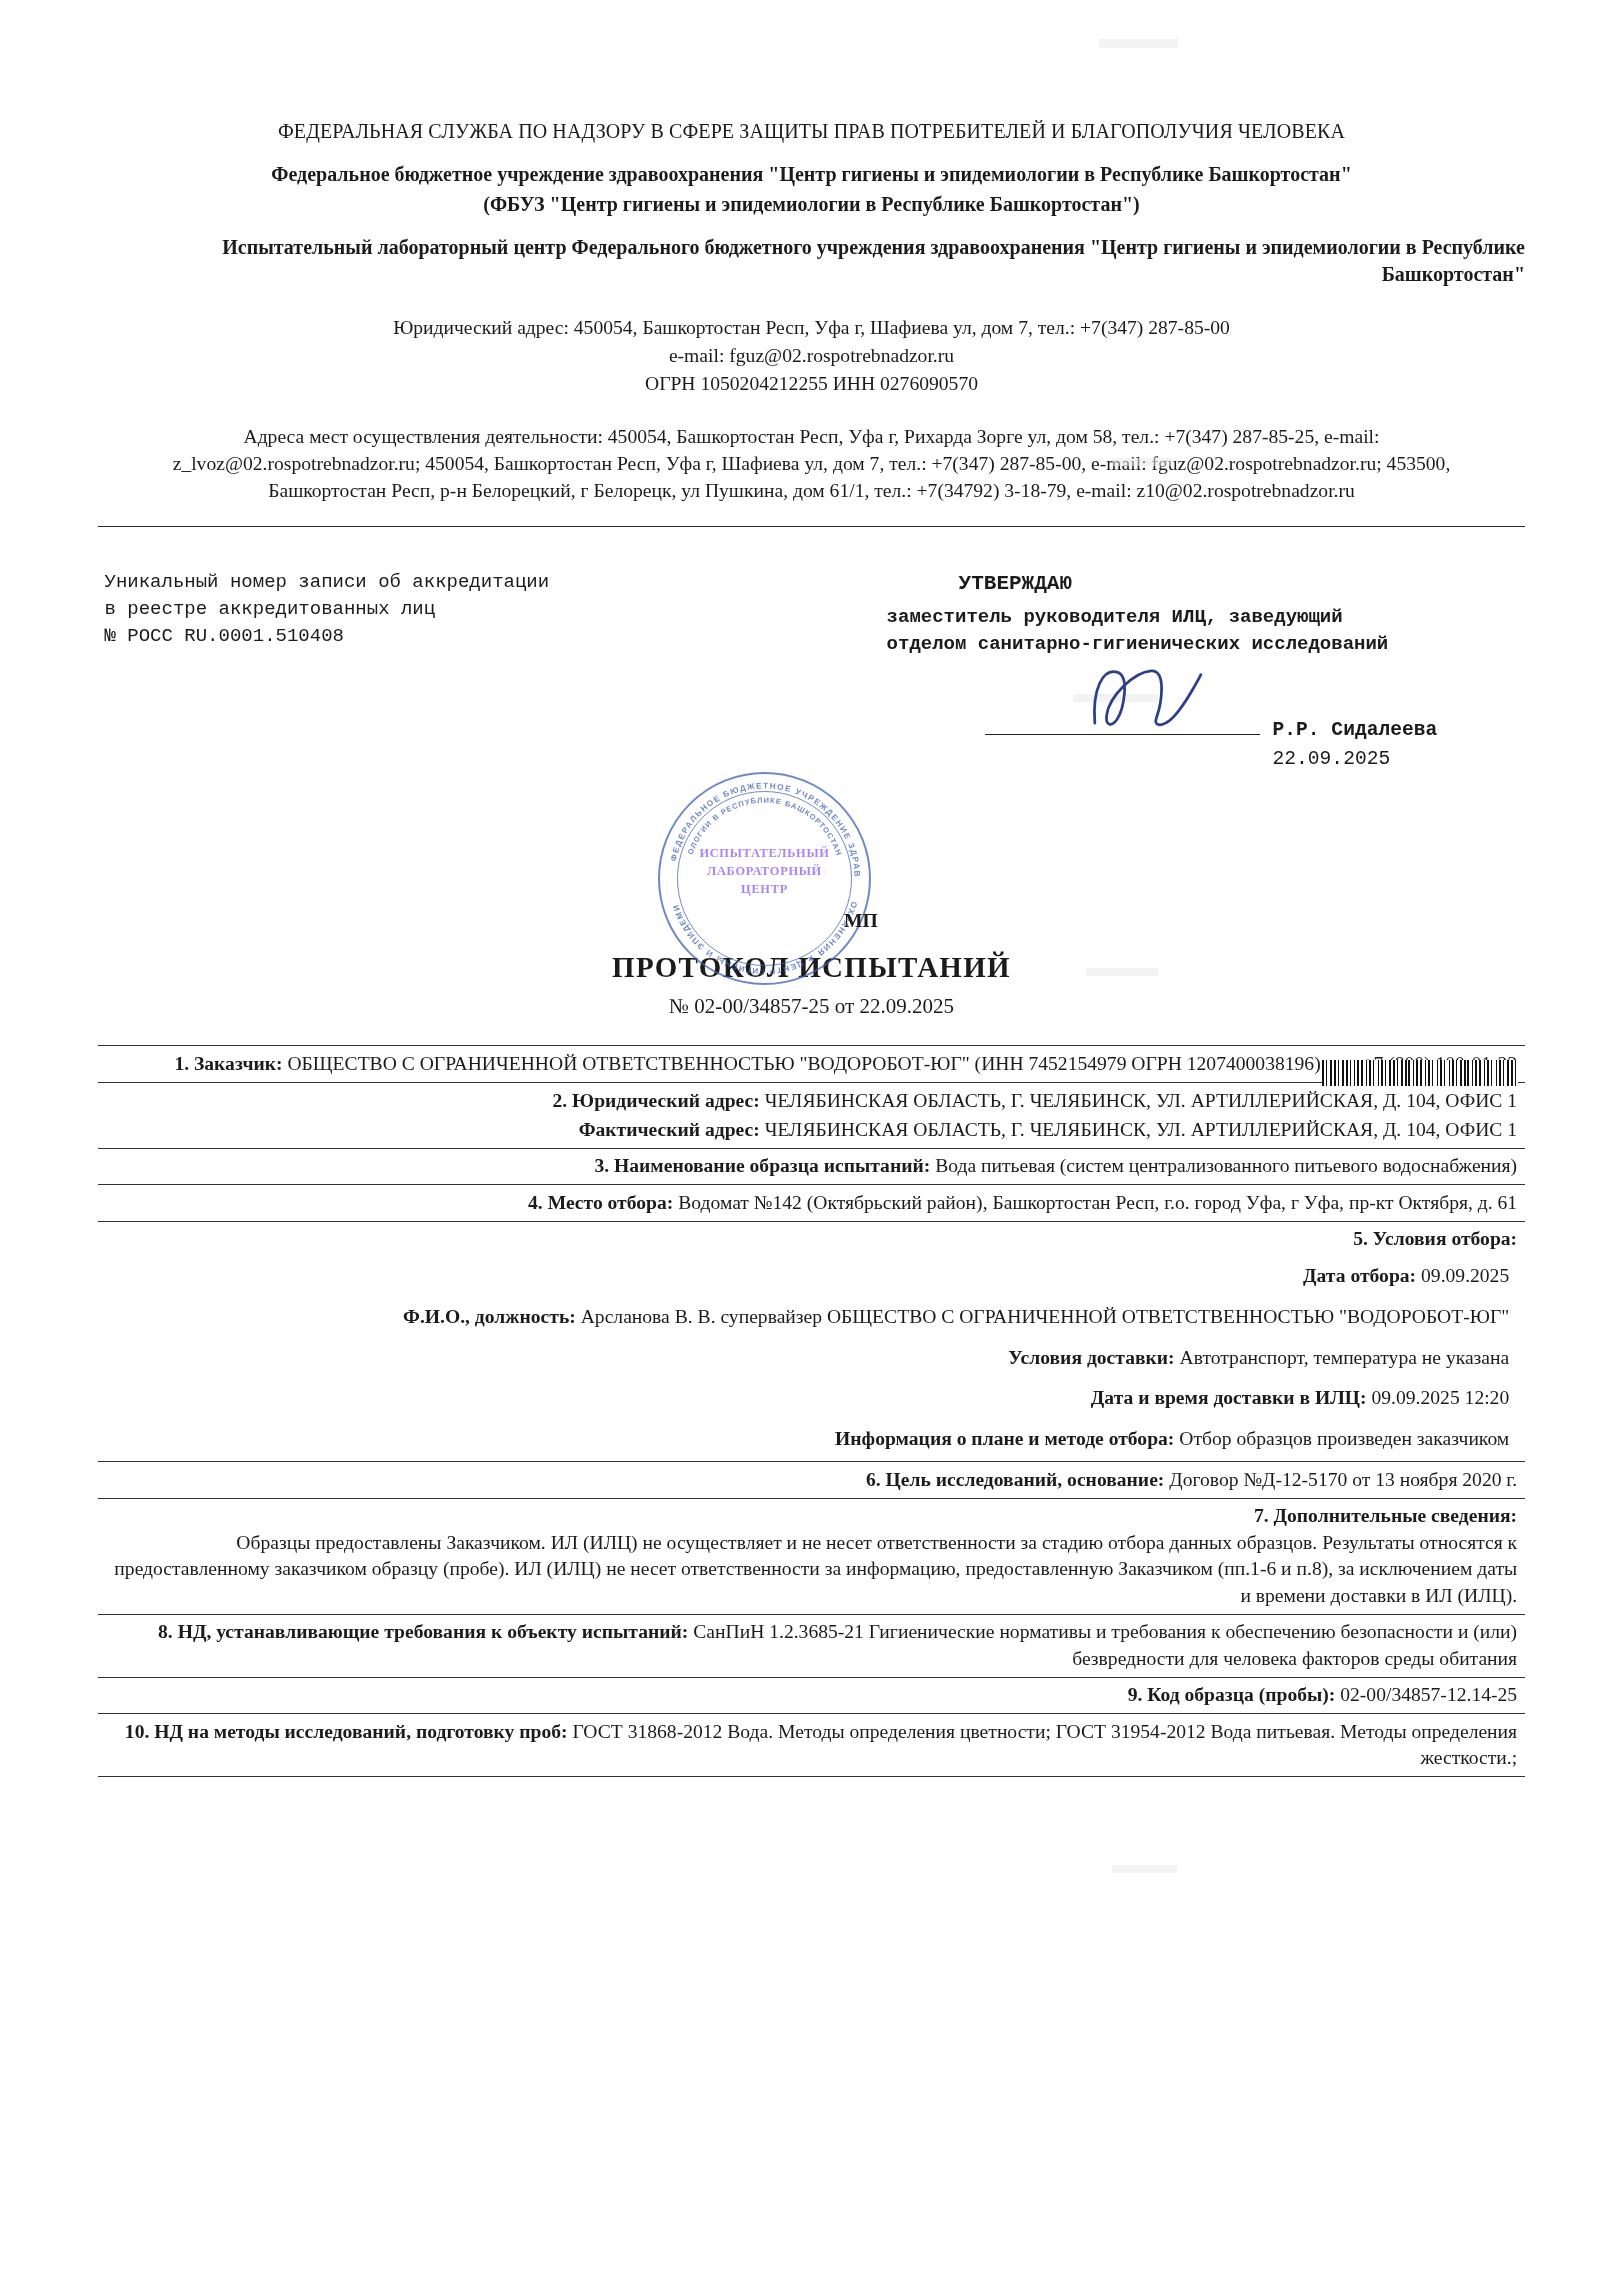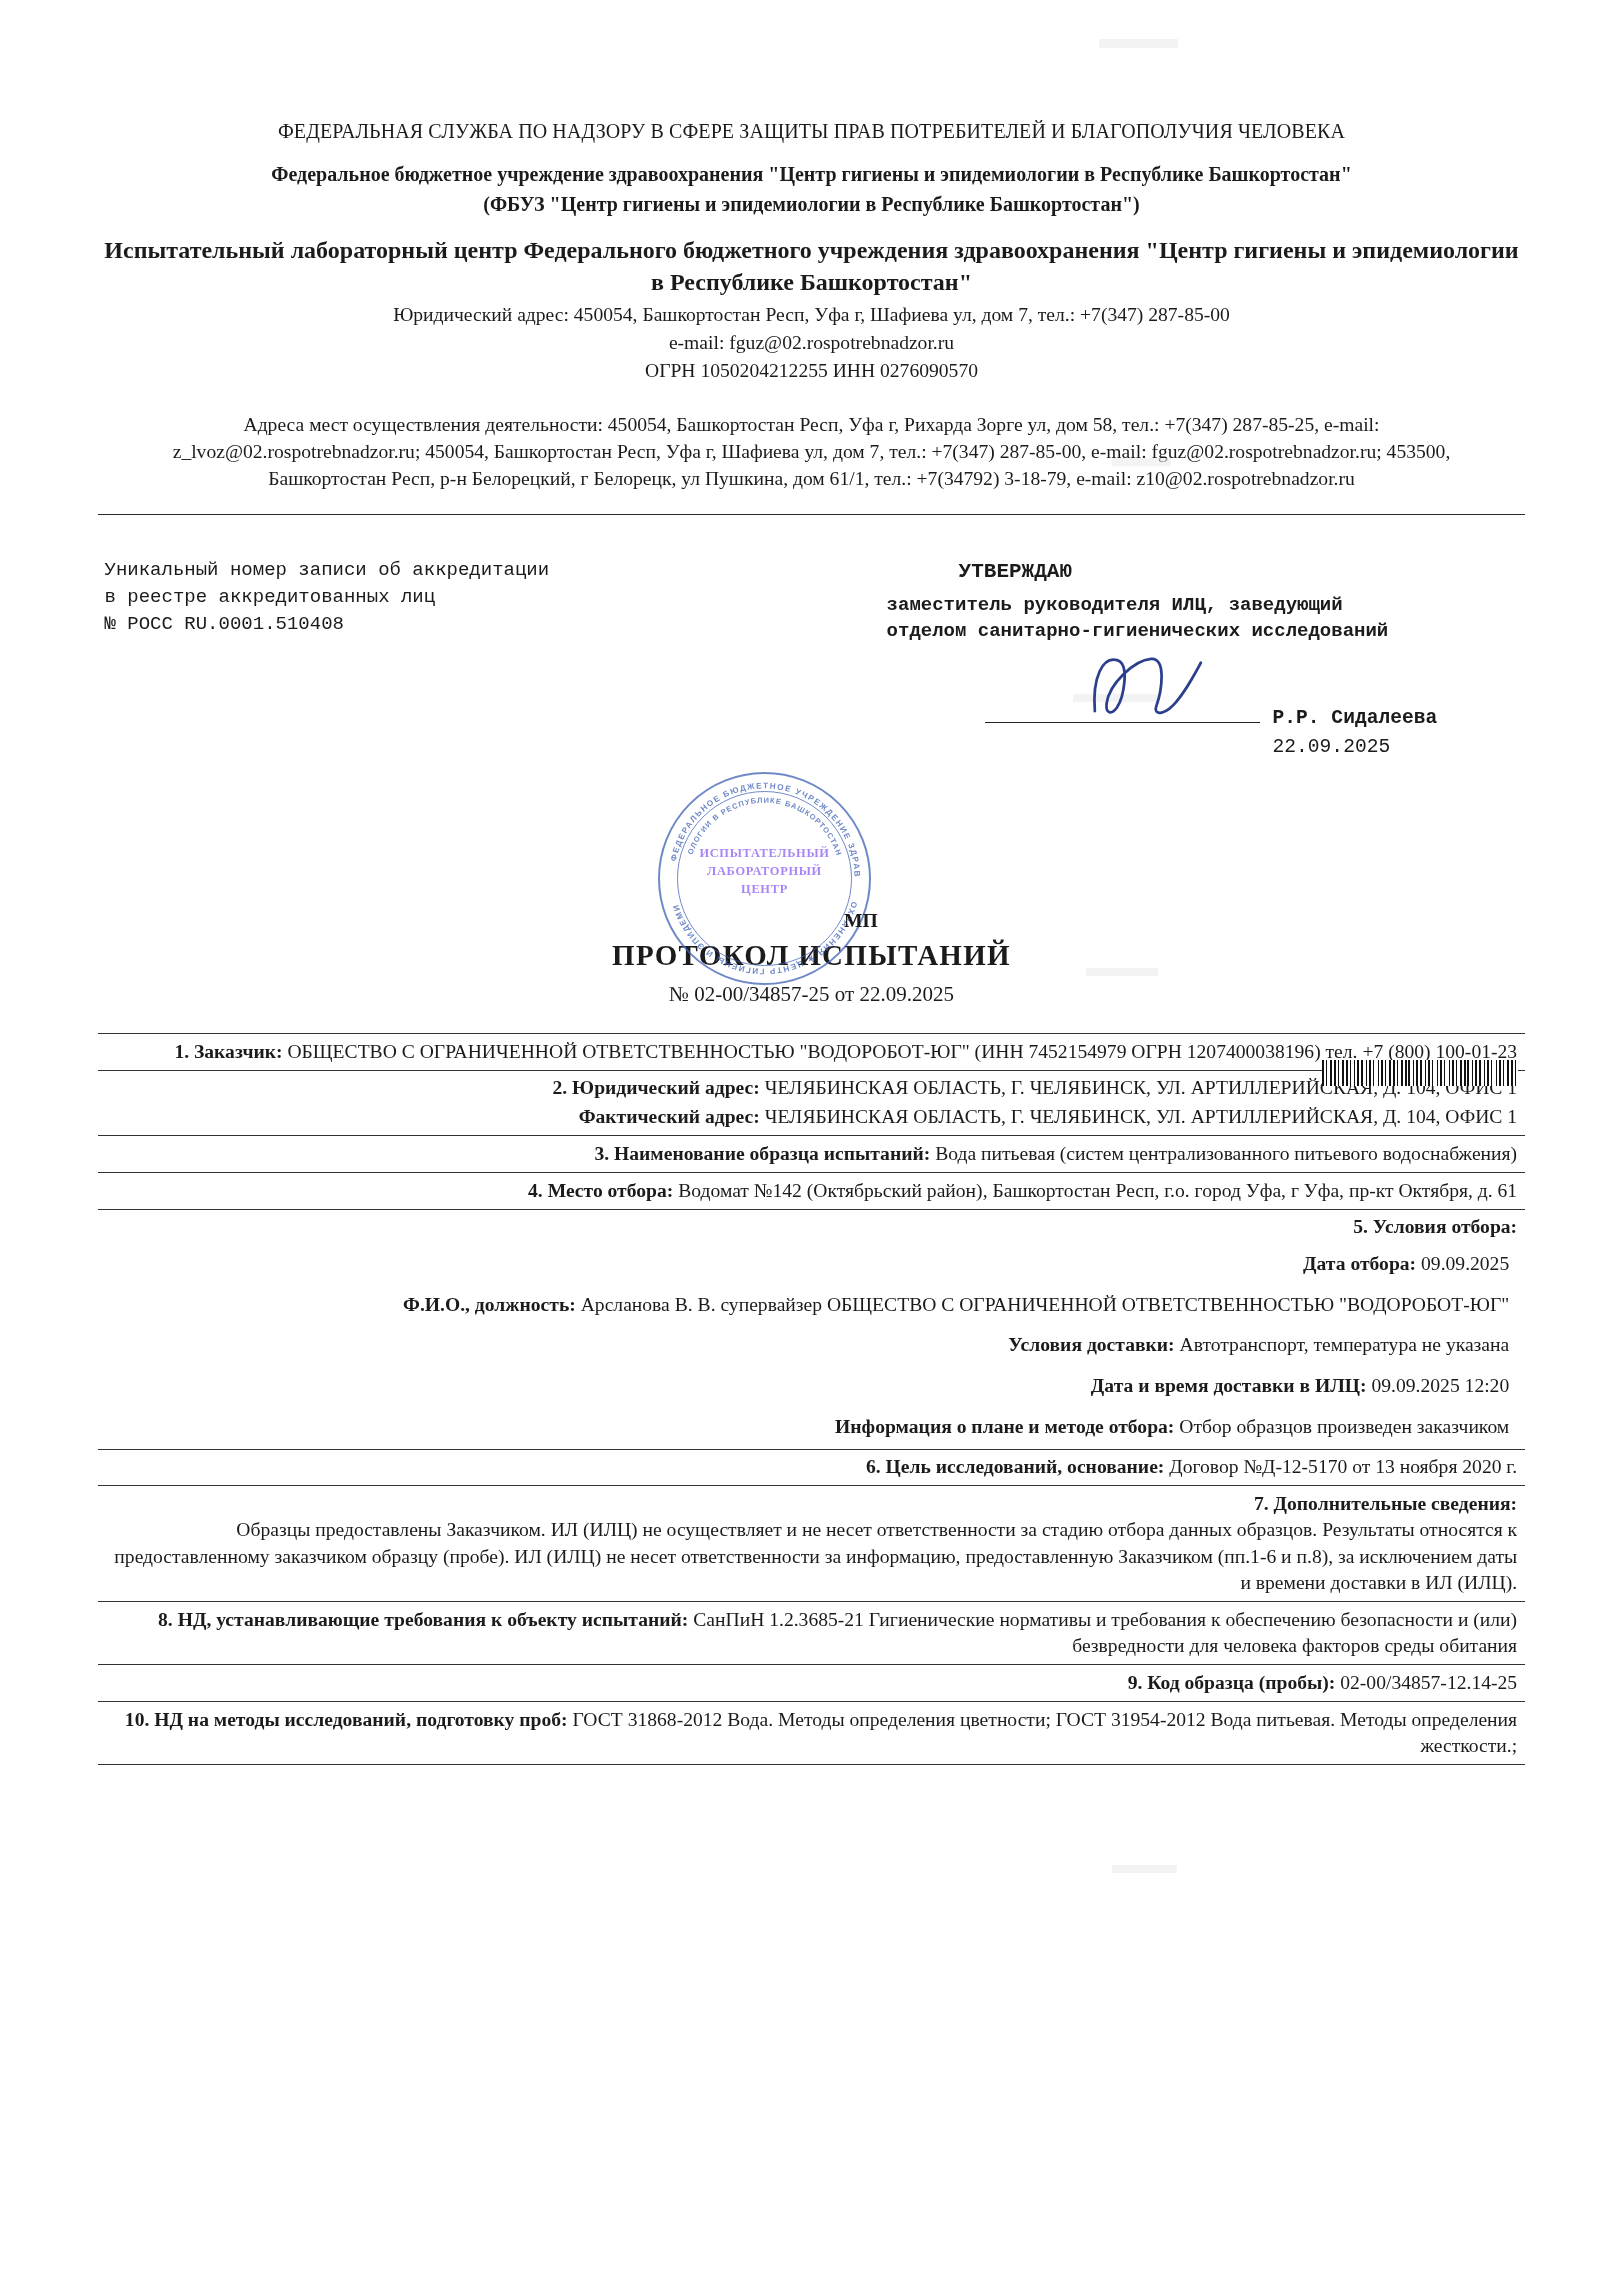--- a/index.html
+++ b/index.html
@@ -36,28 +36,29 @@
     font-weight: bold;
     margin-top: 17px;
     line-height: 1.34;
   }
   .org-line-3 {
     font-size: 20px;
     font-weight: bold;
     margin-top: 2.6px;
   }
   .org-line-4 {
-    font-size: 24px;
+    font-size: 20px;
     font-weight: bold;
     margin-top: 17px;
     line-height: 1.34;
+    text-align: right;
   }
   .org-addr {
     font-size: 19.6px;
-    margin-top: 4px;
+    margin-top: 27px;
     line-height: 1.36;
   }
   .org-places {
     font-size: 19.6px;
     margin-top: 26px;
     line-height: 1.38;
     padding: 0 19.6px;
   }
   .hr-main {
     border: 0;

